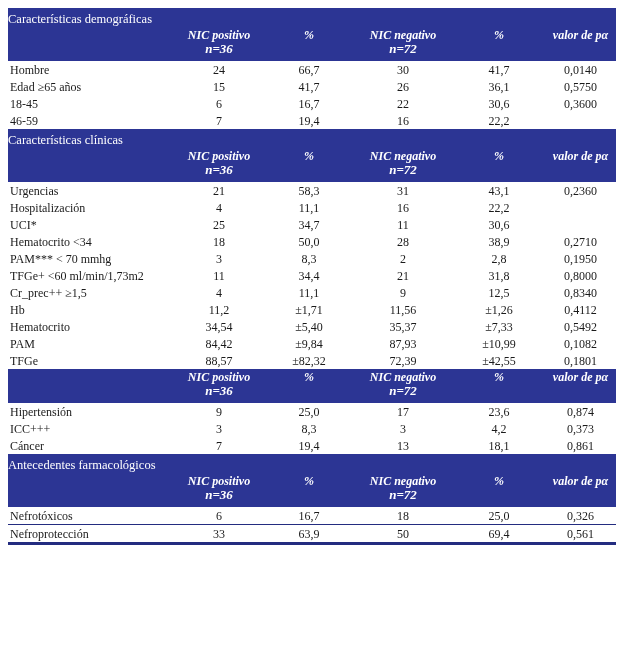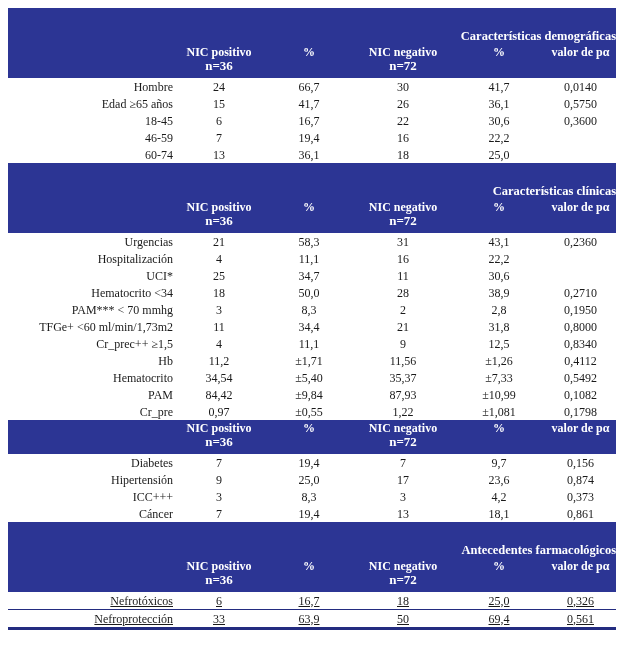--- a/index.html
+++ b/index.html
@@ -23,58 +23,58 @@
   }
   col.c-label{width:165px;}
   col.c-v1{width:92px;}
   col.c-p1{width:88px;}
   col.c-v2{width:100px;}
   col.c-p2{width:92px;}
   col.c-p{width:71px;}
   tr.title-row td{
     background:var(--header-bg);
     color:var(--header-text);
-    text-align:right;
-    font-weight:bold;
+    text-align:left;
+    font-weight:normal;
     font-size:12.5px;
     height:17px;
-    padding:19px 0 0 0;
+    padding:2px 0 0 0;
     line-height:14px;
   }
   tr.colhead-row th{
     background:var(--header-bg);
     color:var(--header-text);
     font-weight:bold;
     font-size:12px;
     text-align:center;
     vertical-align:top;
     height:30px;
     padding:1px 0 3px 0;
     line-height:14px;
+    font-style:italic;
   }
   tr.colhead-row th .sub{
     font-size:13px;
     font-weight:bold;
     line-height:13px;
   }
   tr.body-row td{
     height:17px;
     padding:0;
     text-align:center;
     line-height:16px;
     white-space:nowrap;
     overflow:hidden;
   }
   tr.body-row td.label{
-    text-align:right;
+    text-align:left;
     padding-left:2px;
   }
   tr.body-row.sec-3 td{
     border-bottom:1px solid var(--border);
-    text-decoration:underline;
   }
 </style>
 </head>
 <body>
 
 <div class="page">
   <table>
     <colgroup>
       <col class="c-label">
         <col class="c-v1">
@@ -131,28 +131,20 @@
 
   <tr class="body-row sec-0">
     <td class="label">46-59</td>
     <td>7</td>
     <td>19,4</td>
     <td>16</td>
     <td>22,2</td>
     <td></td>
   </tr>
 
-  <tr class="body-row sec-0">
-    <td class="label">60-74</td>
-    <td>13</td>
-    <td>36,1</td>
-    <td>18</td>
-    <td>25,0</td>
-    <td></td>
-  </tr>
 
 
   <tr class="title-row">
     <td colspan="6">Características clínicas</td>
   </tr>
   <tr class="colhead-row">
     <th></th>
     <th>
       <div>NIC positivo</div>
       <div class="sub">n=36</div>
@@ -250,53 +242,45 @@
 
   <tr class="body-row sec-1">
     <td class="label">PAM</td>
     <td>84,42</td>
     <td>±9,84</td>
     <td>87,93</td>
     <td>±10,99</td>
     <td>0,1082</td>
   </tr>
 
-
-  <tr class="body-row sec-1">
-    <td class="label">Cr_pre</td>
-    <td>0,97</td>
-    <td>±0,55</td>
-    <td>1,22</td>
-    <td>±1,081</td>
-    <td>0,1798</td>
-  </tr>
+  <tr class="body-row sec-1">
+    <td class="label">TFGe</td>
+    <td>88,57</td>
+    <td>±82,32</td>
+    <td>72,39</td>
+    <td>±42,55</td>
+    <td>0,1801</td>
+  </tr>
+
 
   <tr class="colhead-row">
     <th></th>
     <th>
       <div>NIC positivo</div>
       <div class="sub">n=36</div>
     </th>
     <th>%</th>
     <th>
       <div>NIC negativo</div>
       <div class="sub">n=72</div>
     </th>
     <th>%</th>
     <th>valor de pα</th>
   </tr>
 
-  <tr class="body-row sec-2">
-    <td class="label">Diabetes</td>
-    <td>7</td>
-    <td>19,4</td>
-    <td>7</td>
-    <td>9,7</td>
-    <td>0,156</td>
-  </tr>
 
   <tr class="body-row sec-2">
     <td class="label">Hipertensión</td>
     <td>9</td>
     <td>25,0</td>
     <td>17</td>
     <td>23,6</td>
     <td>0,874</td>
   </tr>
 

